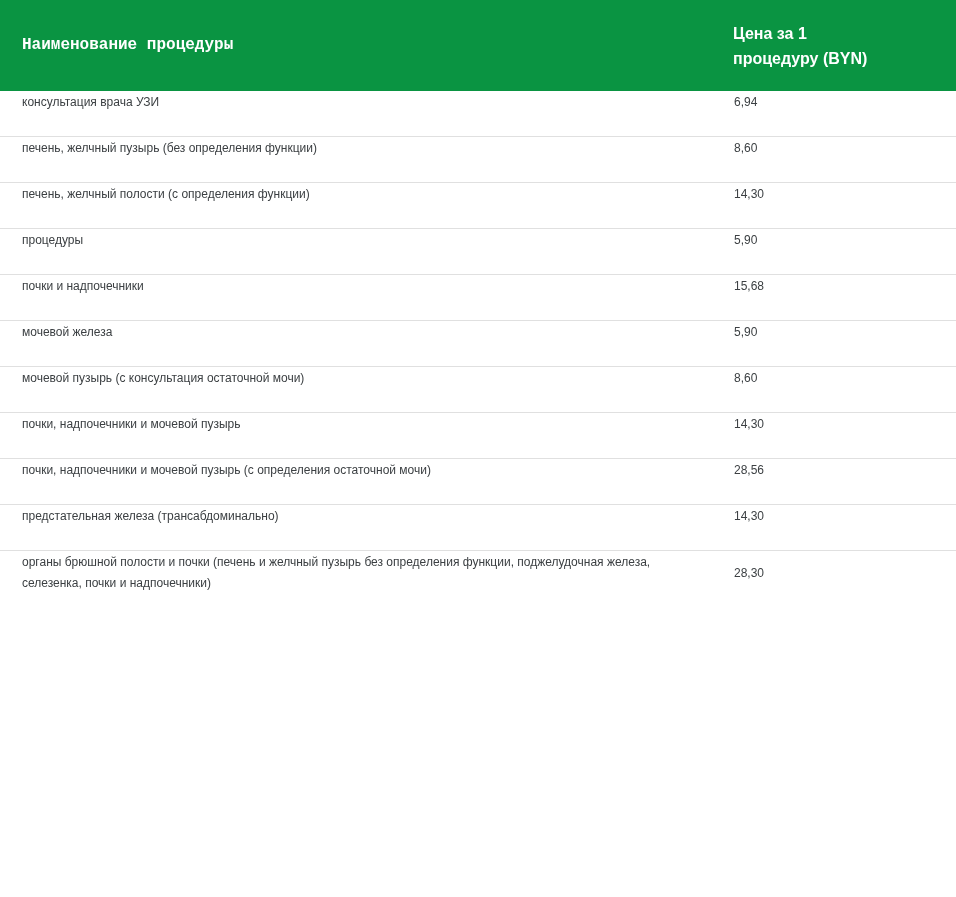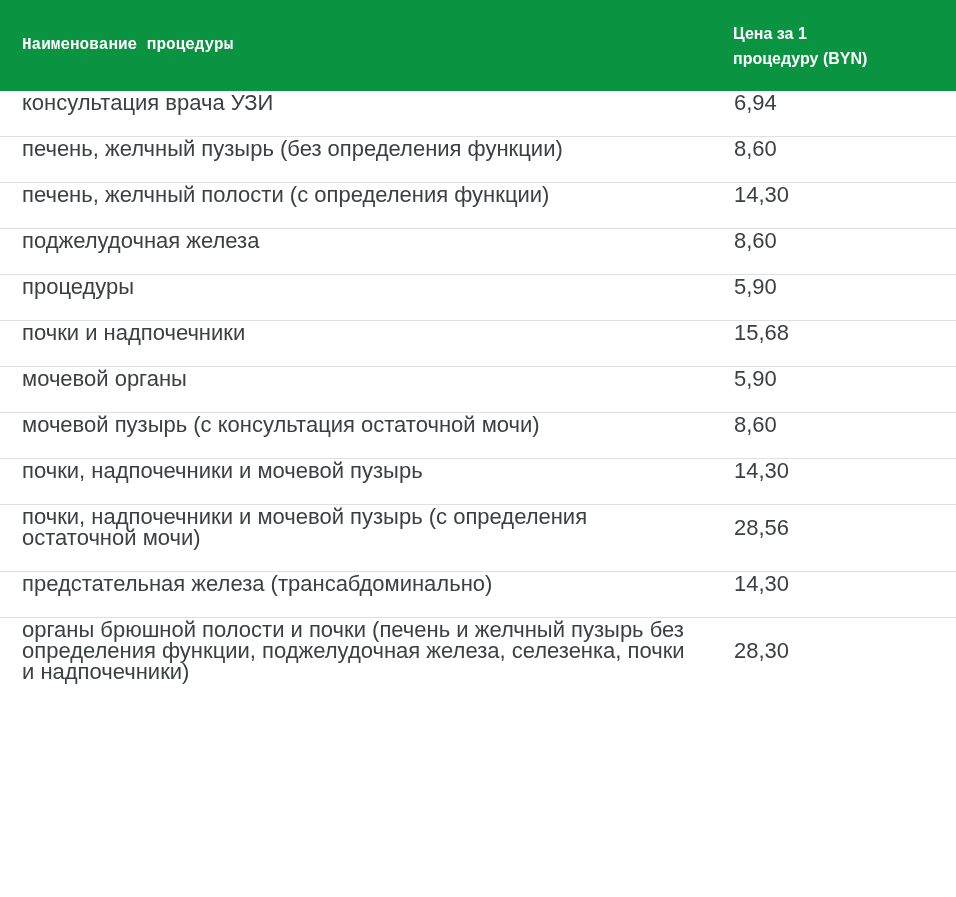--- a/index.html
+++ b/index.html
@@ -43,21 +43,21 @@
     padding: 0 30px 0 22px;
     font-family: Liberation Mono, monospace;
   }
   thead th.th-price {
     padding: 0 60px 0 0;
   }
 
   tbody td {
     background: var(--row-bg);
     color: var(--row-text);
-    font-size: 22px;
+    font-size: 12px;
     line-height: 21px;
     vertical-align: middle;
     padding-bottom: 23px;
   }
   tbody td.td-name {
     padding-left: 22px;
     padding-right: 33px;
   }
   tbody td.td-price {
     padding-right: 20px;
@@ -88,33 +88,29 @@
       </tr>
       <tr>
         <td class="td-name">печень, желчный пузырь (без определения функции)</td>
         <td class="td-price">8,60</td>
       </tr>
       <tr>
         <td class="td-name">печень, желчный полости (с определения функции)</td>
         <td class="td-price">14,30</td>
       </tr>
       <tr>
-        <td class="td-name">поджелудочная железа</td>
-        <td class="td-price">8,60</td>
-      </tr>
-      <tr>
         <td class="td-name">процедуры</td>
         <td class="td-price">5,90</td>
       </tr>
       <tr>
         <td class="td-name">почки и надпочечники</td>
         <td class="td-price">15,68</td>
       </tr>
       <tr>
-        <td class="td-name">мочевой органы</td>
+        <td class="td-name">мочевой железа</td>
         <td class="td-price">5,90</td>
       </tr>
       <tr>
         <td class="td-name">мочевой пузырь (с консультация остаточной мочи)</td>
         <td class="td-price">8,60</td>
       </tr>
       <tr>
         <td class="td-name">почки, надпочечники и мочевой пузырь</td>
         <td class="td-price">14,30</td>
       </tr>

